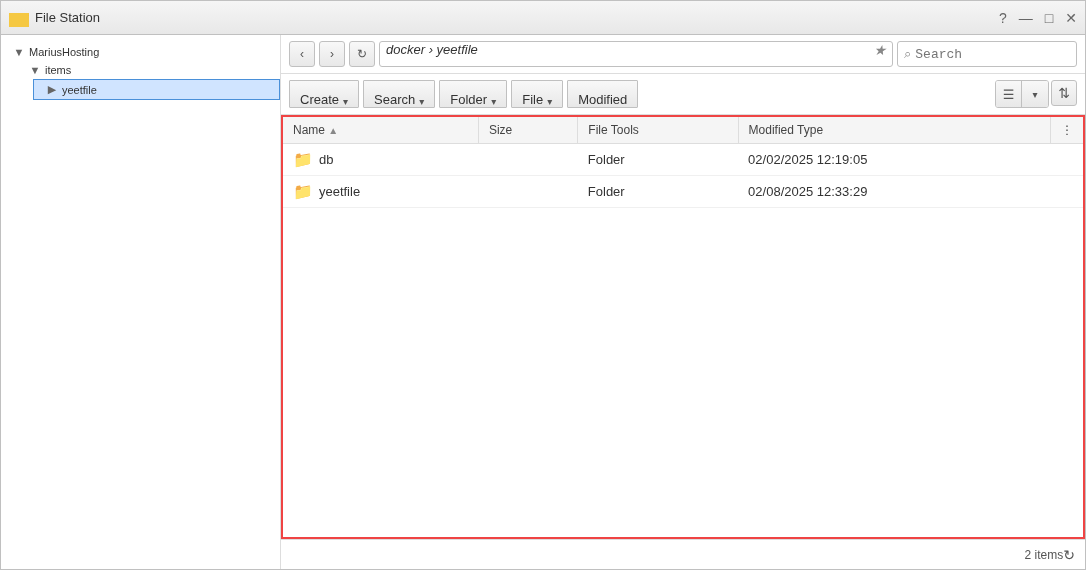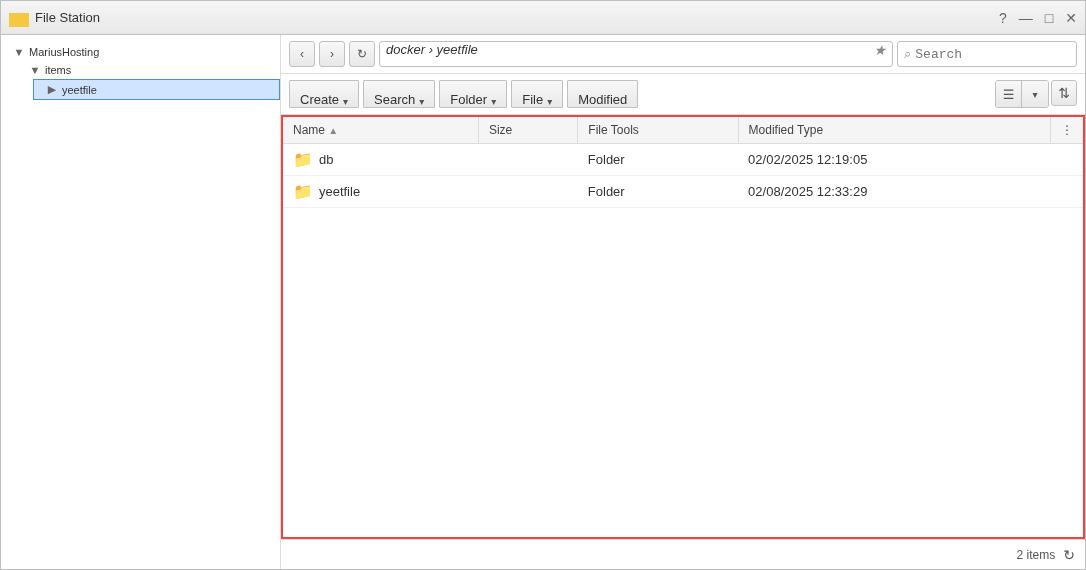--- a/index.html
+++ b/index.html
@@ -243,21 +243,20 @@
       font-size: 16px;
       color: #f5a623;
     }
     .statusbar {
       height: 30px;
       border-top: 1px solid #ddd;
       display: flex;
       align-items: center;
       justify-content: flex-end;
       padding: 0 10px;
-      gap: 8px;
       font-size: 12px;
       color: #555;
       flex-shrink: 0;
     }
     .refresh-btn {
       cursor: pointer;
       font-size: 14px;
       color: #555;
     }
     .sort-arrow {

